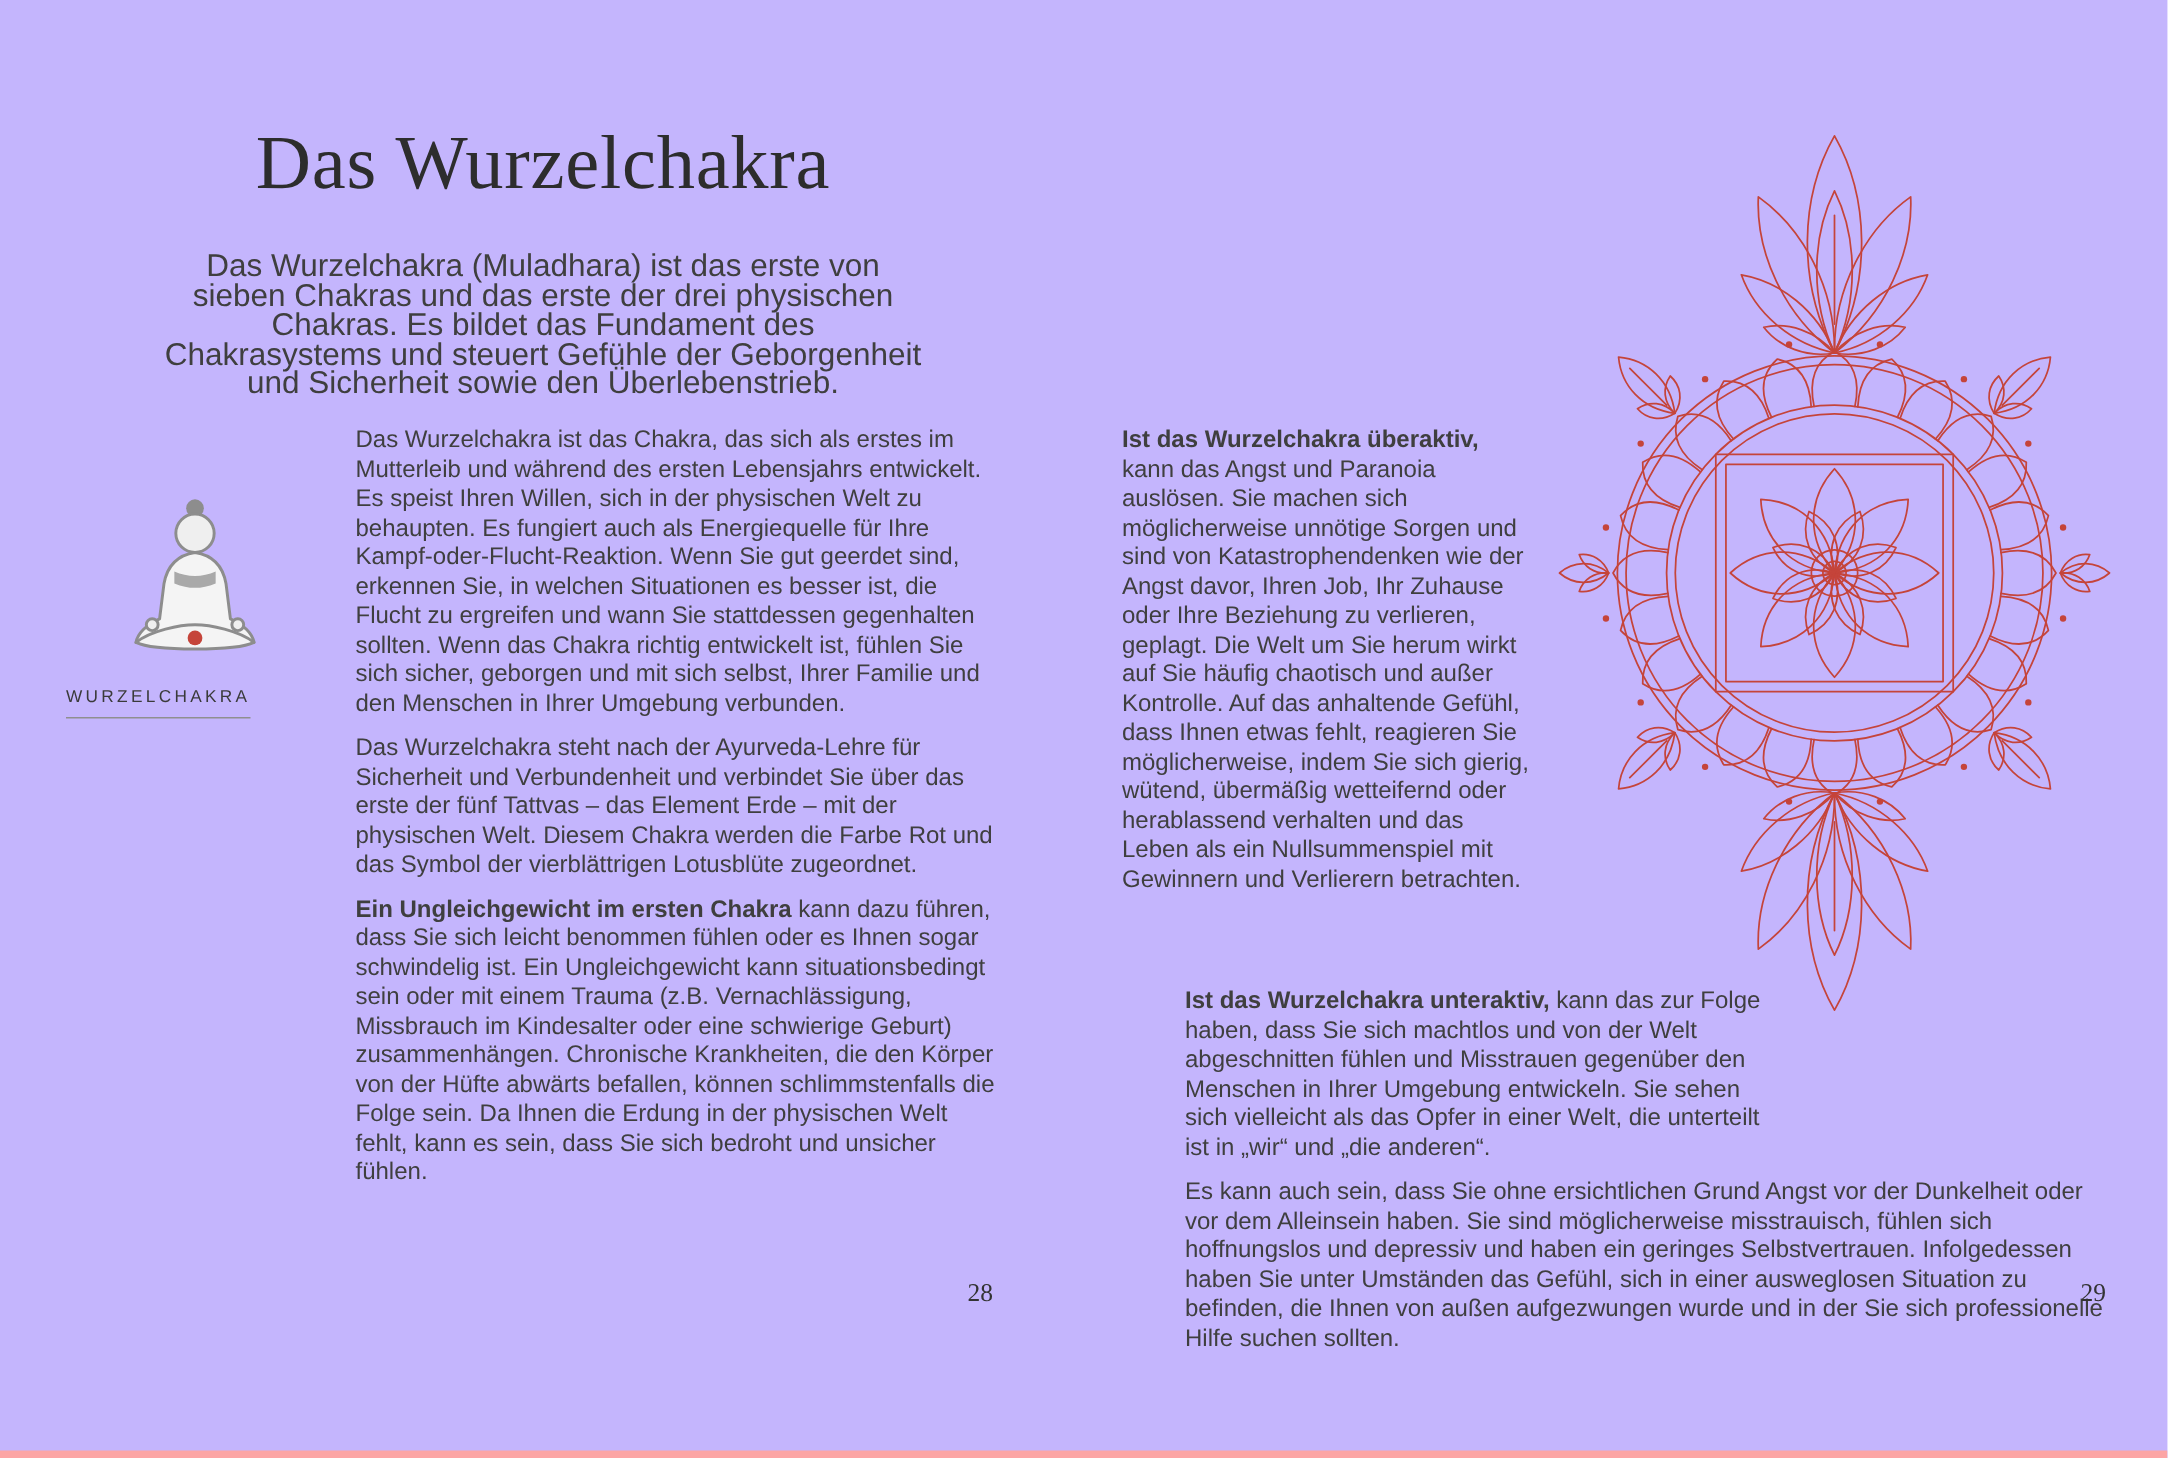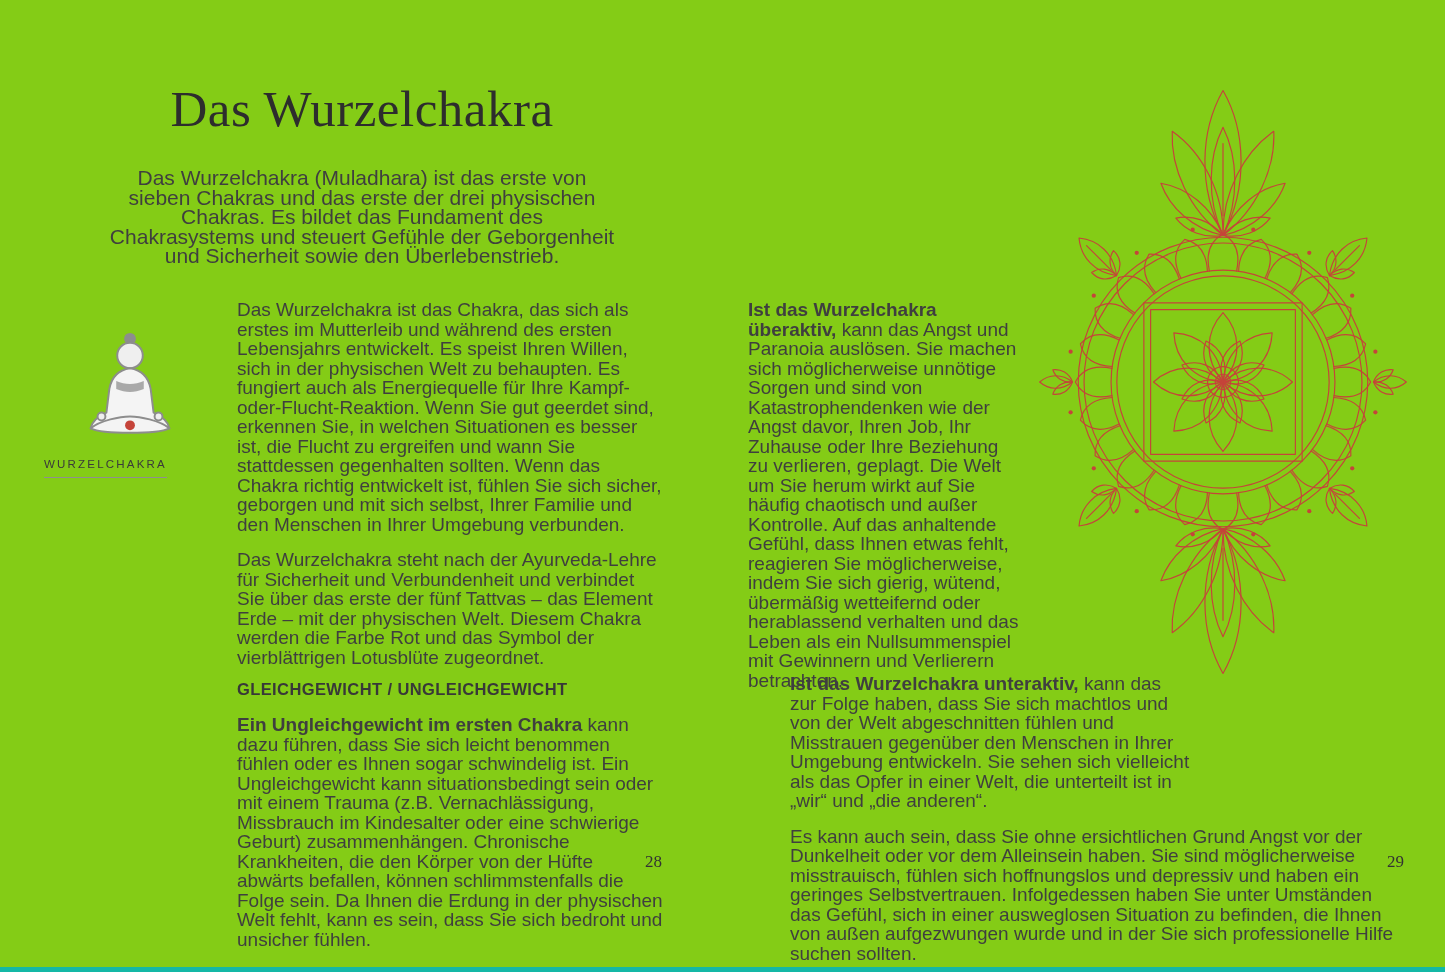--- a/index.html
+++ b/index.html
@@ -1,41 +1,41 @@
 <!DOCTYPE html>
 <html lang="de"><head>
 <meta charset="utf-8">
 <style>
   * { margin:0; padding:0; box-sizing:border-box; }
   html, body { background:#ffffff; }
   .spread {
     position:relative; width:1445px; height:972px;
-    background:#84cc16; overflow:hidden;
+    background:#c4b5fd; overflow:hidden;
     font-family:"Liberation Sans", sans-serif; color:#3f3f3f;
-    border-bottom:5px solid #14b8a6;
+    border-bottom:5px solid #fca5a5;
   }
   .title {
     position:absolute; left:62px; top:80px; width:600px;
     text-align:center; font-family:"Liberation Serif", serif;
     font-weight:400; font-size:51px; color:#2d2d2d; letter-spacing:0.5px;
   }
   .intro {
     position:absolute; left:106px; top:168px; width:512px;
     text-align:center; font-size:21px; line-height:19.5px; color:#3f3f3f;
   }
   .sidebar { position:absolute; left:44px; top:326px; width:172px; }
   .figure-wrap { width:118px; margin:0 auto; }
   .figure-label {
     display:inline-block; font-size:11.5px; letter-spacing:2.2px;
     color:#3a3a3a; border-bottom:1px solid #8f8f8f;
     padding-bottom:7px; margin:10px 0 16px;text-align:right;
   }
   .caption { font-size:12.5px; line-height:19px; color:#555555; }
   .main-col { position:absolute; left:237px; top:284px; width:426px; }
-  .body { font-size:19px; line-height:19.5px; margin-bottom:10px; hyphens:auto;margin-top:16px; }
+  .body { font-size:16px; line-height:19.5px; margin-bottom:10px; hyphens:auto; }
   .subhead {
     font-size:16.5px; font-weight:700; letter-spacing:0.4px;
     color:#383838; margin:13px 0 4px;
   }
   .col-narrow { position:absolute; left:748px; top:284px; width:272px; }
   .right-flow { position:absolute; left:790px; top:658px; width:614px; }
   .p-mid { max-width:400px; }
   .mandala { position:absolute; left:1030px; top:78px; width:386px; height:608px; }
   .mandala svg { display:block; }
   .pagenum {
@@ -69,21 +69,20 @@
           </g>
           <circle cx="60" cy="101" r="5" fill="#c5443a"></circle>
         </svg>
       </div>
       <div class="figure-label">WURZELCHAKRA</div>
     </aside>
 
     <div class="main-col">
       <p class="body">Das Wurzelchakra ist das Chakra, das sich als erstes im Mutterleib und während des ersten Lebensjahrs entwickelt. Es speist Ihren Willen, sich in der physischen Welt zu behaupten. Es fungiert auch als Energiequelle für Ihre Kampf-oder-Flucht-Reaktion. Wenn Sie gut geerdet sind, erkennen Sie, in welchen Situationen es besser ist, die Flucht zu ergreifen und wann Sie stattdessen gegenhalten sollten. Wenn das Chakra richtig entwickelt ist, fühlen Sie sich sicher, geborgen und mit sich selbst, Ihrer Familie und den Menschen in Ihrer Umgebung verbunden.</p>
       <p class="body">Das Wurzelchakra steht nach der Ayurveda-Lehre für Sicherheit und Verbundenheit und verbindet Sie über das erste der fünf Tattvas – das Element Erde – mit der physischen Welt. Diesem Chakra werden die Farbe Rot und das Symbol der vierblättrigen Lotusblüte zugeordnet.</p>
-      <h2 class="subhead">GLEICHGEWICHT / UNGLEICHGEWICHT</h2>
       <p class="body"><strong>Ein Ungleichgewicht im ersten Chakra</strong><span> kann dazu führen, dass Sie sich leicht benommen fühlen oder es Ihnen sogar schwindelig ist. Ein Ungleichgewicht kann situationsbedingt sein oder mit einem Trauma (z.B. Vernachlässigung, Missbrauch im Kindesalter oder eine schwierige Geburt) zusammenhängen. Chronische Krankheiten, die den Körper von der Hüfte abwärts befallen, können schlimmstenfalls die Folge sein. Da Ihnen die Erdung in der physischen Welt fehlt, kann es sein, dass Sie sich bedroht und unsicher fühlen.</span></p>
     </div>
 
     <div class="pagenum pagenum-left">28</div>
   </section>
 
   <section>
     <div class="col-narrow">
       <p class="body"><strong>Ist das Wurzelchakra überaktiv,</strong><span> kann das Angst und Paranoia auslösen. Sie machen sich möglicherweise unnötige Sorgen und sind von Katastrophendenken wie der Angst davor, Ihren Job, Ihr Zuhause oder Ihre Beziehung zu verlieren, geplagt. Die Welt um Sie herum wirkt auf Sie häufig chaotisch und außer Kontrolle. Auf das anhaltende Gefühl, dass Ihnen etwas fehlt, reagieren Sie möglicherweise, indem Sie sich gierig, wütend, übermäßig wetteifernd oder herablassend verhalten und das Leben als ein Nullsummenspiel mit Gewinnern und Verlierern betrachten.</span></p>
     </div>

